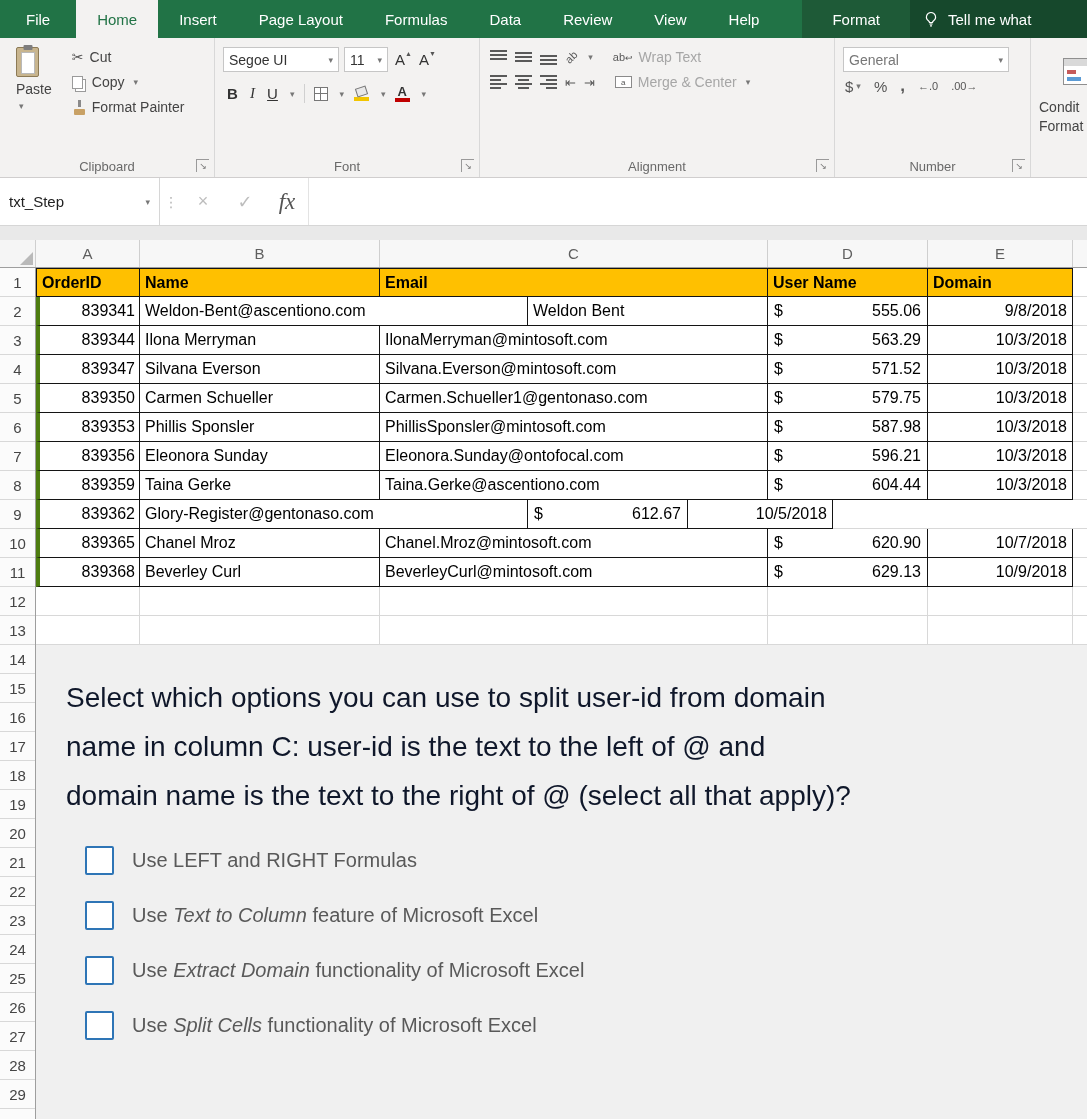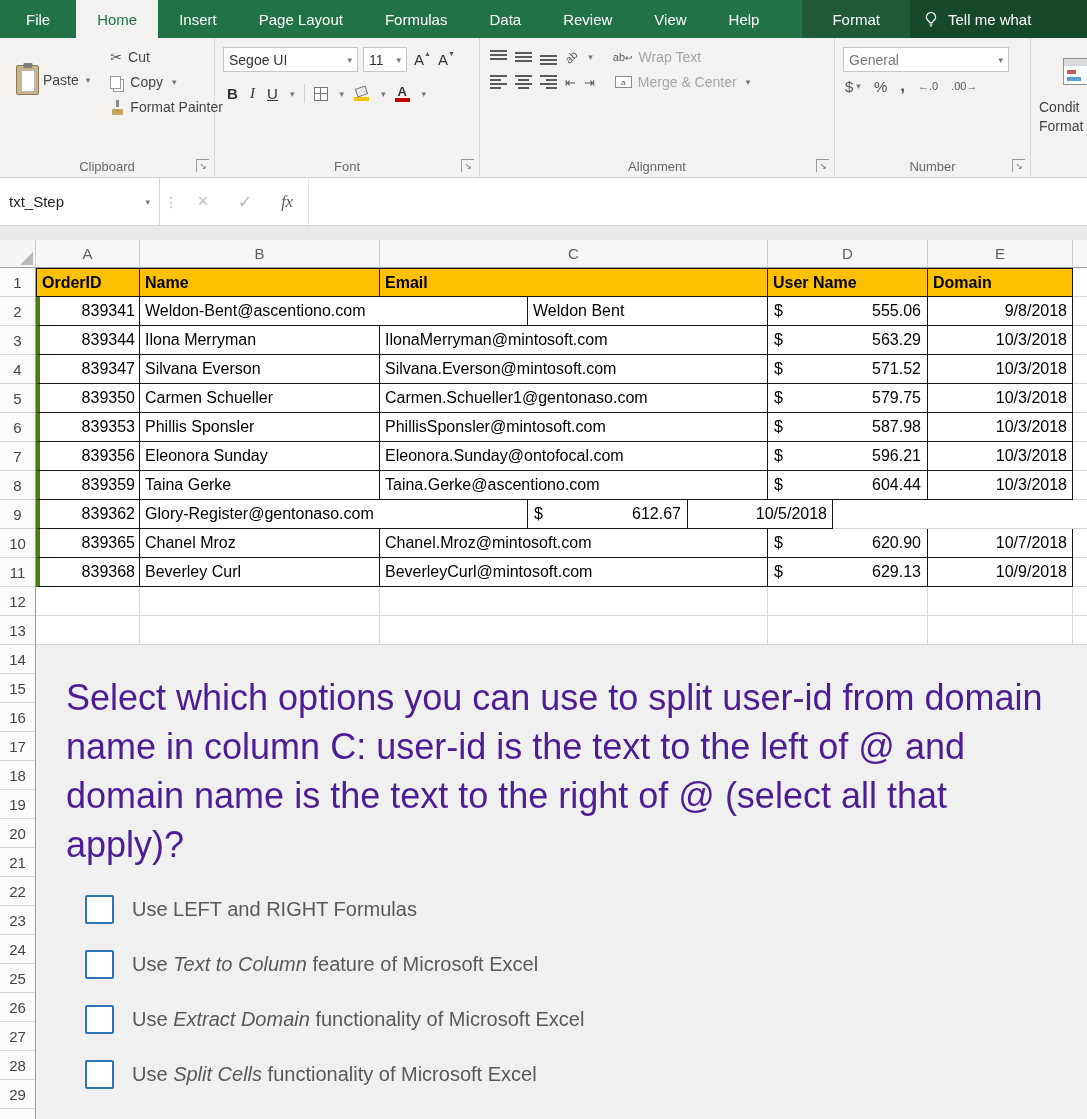--- a/index.html
+++ b/index.html
@@ -17,36 +17,36 @@
   
   .ribbon{position:absolute;top:38px;left:0;right:0;height:140px;background:#f3f2f1;display:flex;border-bottom:1px solid #d0cece}
   .group{position:relative;border-right:1px solid #d8d8d8;padding:6px 6px 20px}
   .group-label{position:absolute;bottom:3px;left:0;right:0;text-align:center;font-size:13px;color:#696969}
   .launcher{position:absolute;bottom:5px;right:5px;width:13px;height:13px;border-top:1px solid #9a9a9a;border-left:1px solid #9a9a9a;color:#777;font-size:9px;line-height:13px;text-align:center;cursor:pointer}
   .caret{font-size:9px;color:#777;margin-left:3px}
   .ic{display:inline-flex;align-items:center;justify-content:center}
 
   .g-clipboard{width:215px}
   .clip-content{display:flex;gap:10px}
-  .paste{display:flex;flex-direction:row;align-items:center;gap:4px;padding:3px 10px;font-size:14px;color:#444;cursor:pointer}
+  .paste{display:flex;flex-direction:column;align-items:flex-start;gap:4px;padding:3px 10px;font-size:14px;color:#444;cursor:pointer}
   .paste-ic{position:relative;width:23px;height:30px;background:#c8b58e;border:1px solid #8c7a55;border-radius:2px}
   .paste-ic::before{content:'';position:absolute;left:50%;top:-3px;transform:translateX(-50%);width:9px;height:5px;background:#7d7d7d;border-radius:1px}
   .paste-ic::after{content:'';position:absolute;left:4px;top:4px;right:3px;bottom:2px;background:#fff;border:1px solid #b9b9b9}
   .clip-list{display:flex;flex-direction:column;gap:9px;margin-top:5px}
   .sbtn{display:flex;align-items:center;gap:6px;font-size:14px;color:#444;cursor:pointer;white-space:nowrap}
   .scissors{font-size:14px;color:#555}
   .copyic{width:11px;height:13px;border:1px solid #9a9a9a;background:#fff;box-shadow:3px 3px 0 -1px #fff,3px 3px 0 0 #9a9a9a;margin-right:3px}
   .brushic{width:14px;height:15px;position:relative}
   .brushic::before{content:'';position:absolute;top:0;left:6px;width:3px;height:7px;background:#8a8a8a}
   .brushic::after{content:'';position:absolute;bottom:0;left:2px;width:11px;height:6px;background:#c8a165;border-radius:1px}
 
   .g-font{width:265px}
   .combo{background:#fff;border:1px solid #c6c6c6;height:25px;display:flex;align-items:center;justify-content:space-between;padding:0 5px;font-size:14px;color:#333;cursor:pointer}
   .frow1{display:flex;align-items:center;gap:5px;margin:3px 0 12px 2px}
-  .fname{width:135px}.fsize{width:44px}
+  .fname{width:116px}.fsize{width:44px}
   .abtn{font-size:15px;color:#333;display:flex;align-items:flex-start;cursor:pointer;margin-left:2px}
   .tiny{font-size:7px;color:#555;margin-top:-1px}
   .frow2{display:flex;align-items:center;gap:9px;padding-left:6px}
   .fbtn{font-size:15px;color:#333;min-width:11px;text-align:center;cursor:pointer}
   .bold{font-weight:700}
   .italic{font-style:italic;font-family:"Liberation Serif",serif}
   .underl{text-decoration:underline}
   .vsep{width:1px;height:19px;background:#d0d0d0}
   .borderic{width:14px;height:14px;border:1px solid #777;background:linear-gradient(#777 0 0) center/100% 1px no-repeat,linear-gradient(90deg,#777 0 0) center/1px 100% no-repeat,#fff}
   .fillic{width:16px;height:15px;display:flex;flex-direction:column;align-items:center;justify-content:flex-end;gap:1px}
@@ -81,21 +81,21 @@
   .g-styles{flex:1;border-right:none}
   .cficon{position:absolute;top:20px;left:32px;width:25px;height:27px;border:1px solid #8f8f8f;background:linear-gradient(#d9d9d9 0 0) 0 0/100% 7px no-repeat,linear-gradient(#c55a5a 0 0) 3px 11px/9px 4px no-repeat,linear-gradient(#5b9bd5 0 0) 3px 18px/14px 4px no-repeat,#fff}
   .cftext{position:absolute;top:60px;left:8px;font-size:14px;color:#444;line-height:19px;white-space:nowrap}
 
   
   .formula-row{position:absolute;top:178px;left:0;right:0;height:48px;background:#fff;border-bottom:1px solid #d6d6d6;display:flex;align-items:stretch}
   .name-box{width:160px;display:flex;align-items:center;padding:0 9px;border-right:1px solid #d6d6d6;font-size:15px;color:#222;cursor:text}
   .nb-caret{margin-left:auto}
   .fdots{width:22px;display:flex;align-items:center;justify-content:center;color:#b5b5b5;font-size:14px}
   .fbx{width:42px;display:flex;align-items:center;justify-content:center;font-size:18px;color:#bdbdbd;cursor:pointer}
-  .fx{font-family:"Liberation Serif",serif;font-style:italic;color:#555;font-size:16px}
+  .fx{font-family:"Liberation Serif",serif;font-style:italic;color:#555;font-size:23px}
   .formula-input{flex:1;border-left:1px solid #e3e3e3;cursor:text}
   .gapstrip{position:absolute;top:226px;left:0;right:0;height:14px;background:#e9e9e9}
 
   
   .colheaders{position:absolute;top:240px;left:0;right:0;height:28px;display:flex;background:#f7f7f7;border-bottom:1px solid #9e9e9e;font-size:15px;color:#5f5f5f}
   .corner{width:36px;position:relative;border-right:1px solid #cfcfcf;background:#f5f5f5;cursor:pointer}
   .corner::after{content:'';position:absolute;right:2px;bottom:2px;border-left:13px solid transparent;border-bottom:13px solid #b9b9b9}
   .colh{display:flex;align-items:center;justify-content:center;border-right:1px solid #cfcfcf;cursor:pointer}
   .colh-sliver{flex:1;border-right:none}
   .c0{width:104px}.c1{width:240px}.c2{width:388px}.c3{width:160px}.c4{width:145px}
@@ -111,21 +111,21 @@
   .hdrcell.c0{border-left-width:1px}
   .tbl{border-right:1px solid #141414;border-bottom:1px solid #141414}
   .tbl.c0{border-left:4px solid #4d7c0f}
   .num{justify-content:flex-end;padding-right:4px}
   .txt{padding-left:5px}
   .acc{justify-content:space-between;padding:0 6px}
   .date{justify-content:flex-end;padding-right:5px}
 
   
   .overlay{position:absolute;left:0;top:377px;right:0;bottom:0;background:#f0f0f0;padding:28px 0 0 30px}
-  .question{font-size:36px;color:#4c1d95;line-height:49px;white-space:pre-line;max-width:990px}
+  .question{font-size:28px;color:#0f172a;line-height:49px;white-space:pre-line;max-width:990px}
   .options{margin-top:26px;margin-left:19px}
   .optrow{display:flex;align-items:center;gap:18px;height:29px;margin-bottom:26px}
   .checkbox{width:29px;height:29px;border:2px solid #2e75b6;background:#fff;border-radius:2px;cursor:pointer;flex:none}
   .optlabel{font-size:20px;color:#595959}
 </style>
 </head>
 <body>
 
 <div class="app">
 

